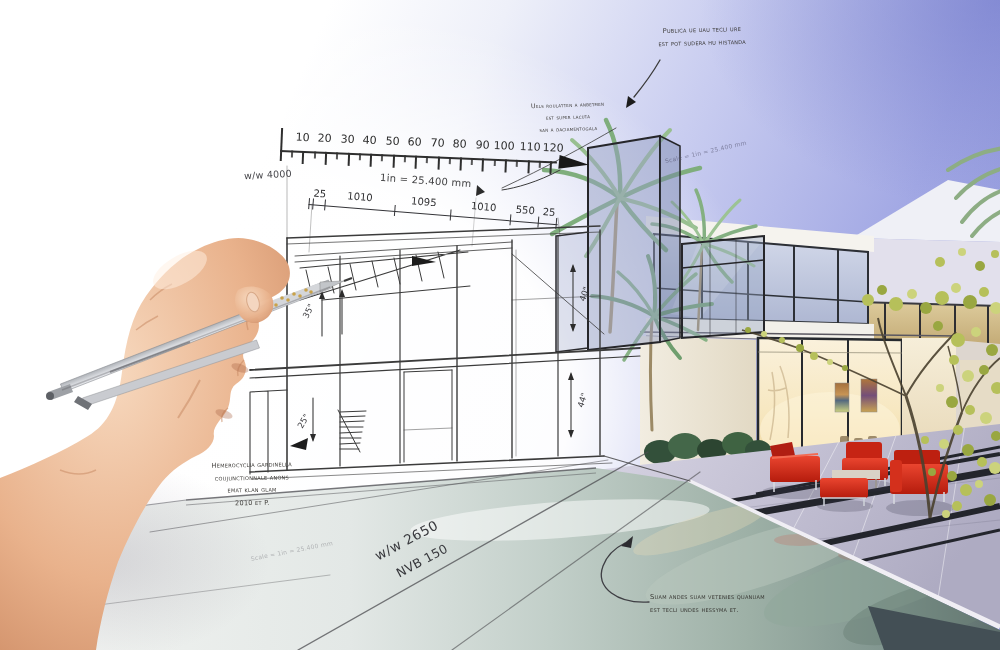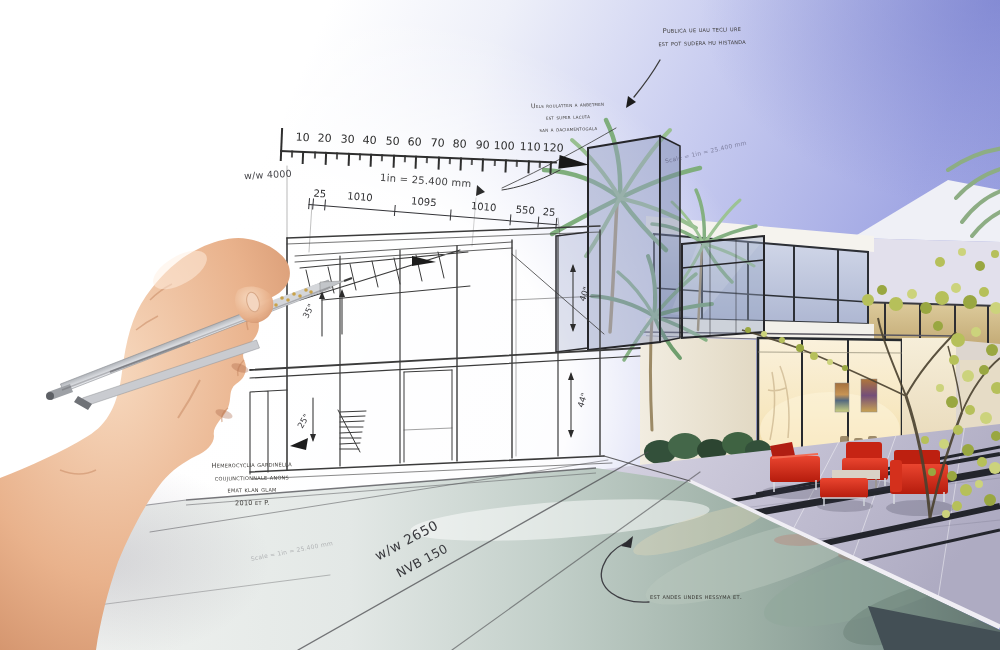--- a/index.html
+++ b/index.html
@@ -545,21 +545,22 @@
 </div>
 
 <div class="hw ann-bottom-left">
   <span>Hemerocyclia gardinella</span>
   <span>coujunctionnale anons</span>
   <span>emat klan glam</span>
   <span>2010 et P.</span>
 </div>
 
 <div class="hw ann-bottom-center">
-  <span>est andes undes hessyma et.</span>
+  <span>Suam andes suam vetenies quanuam</span>
+  <span>est tecli undes hessyma et.</span>
 </div>
 
 <div class="hw scale-sky">Scale = 1in = 25.400 mm</div>
 <div class="hw scale-paper">Scale = 1in = 25.400 mm</div>
 <div class="hw pool-mark1">w/w 2650</div>
 <div class="hw pool-mark2">NVB 150</div>
 
 <span class="dim dim35">35"</span>
 <span class="dim dim40">40"</span>
 <span class="dim dim44">44"</span>

